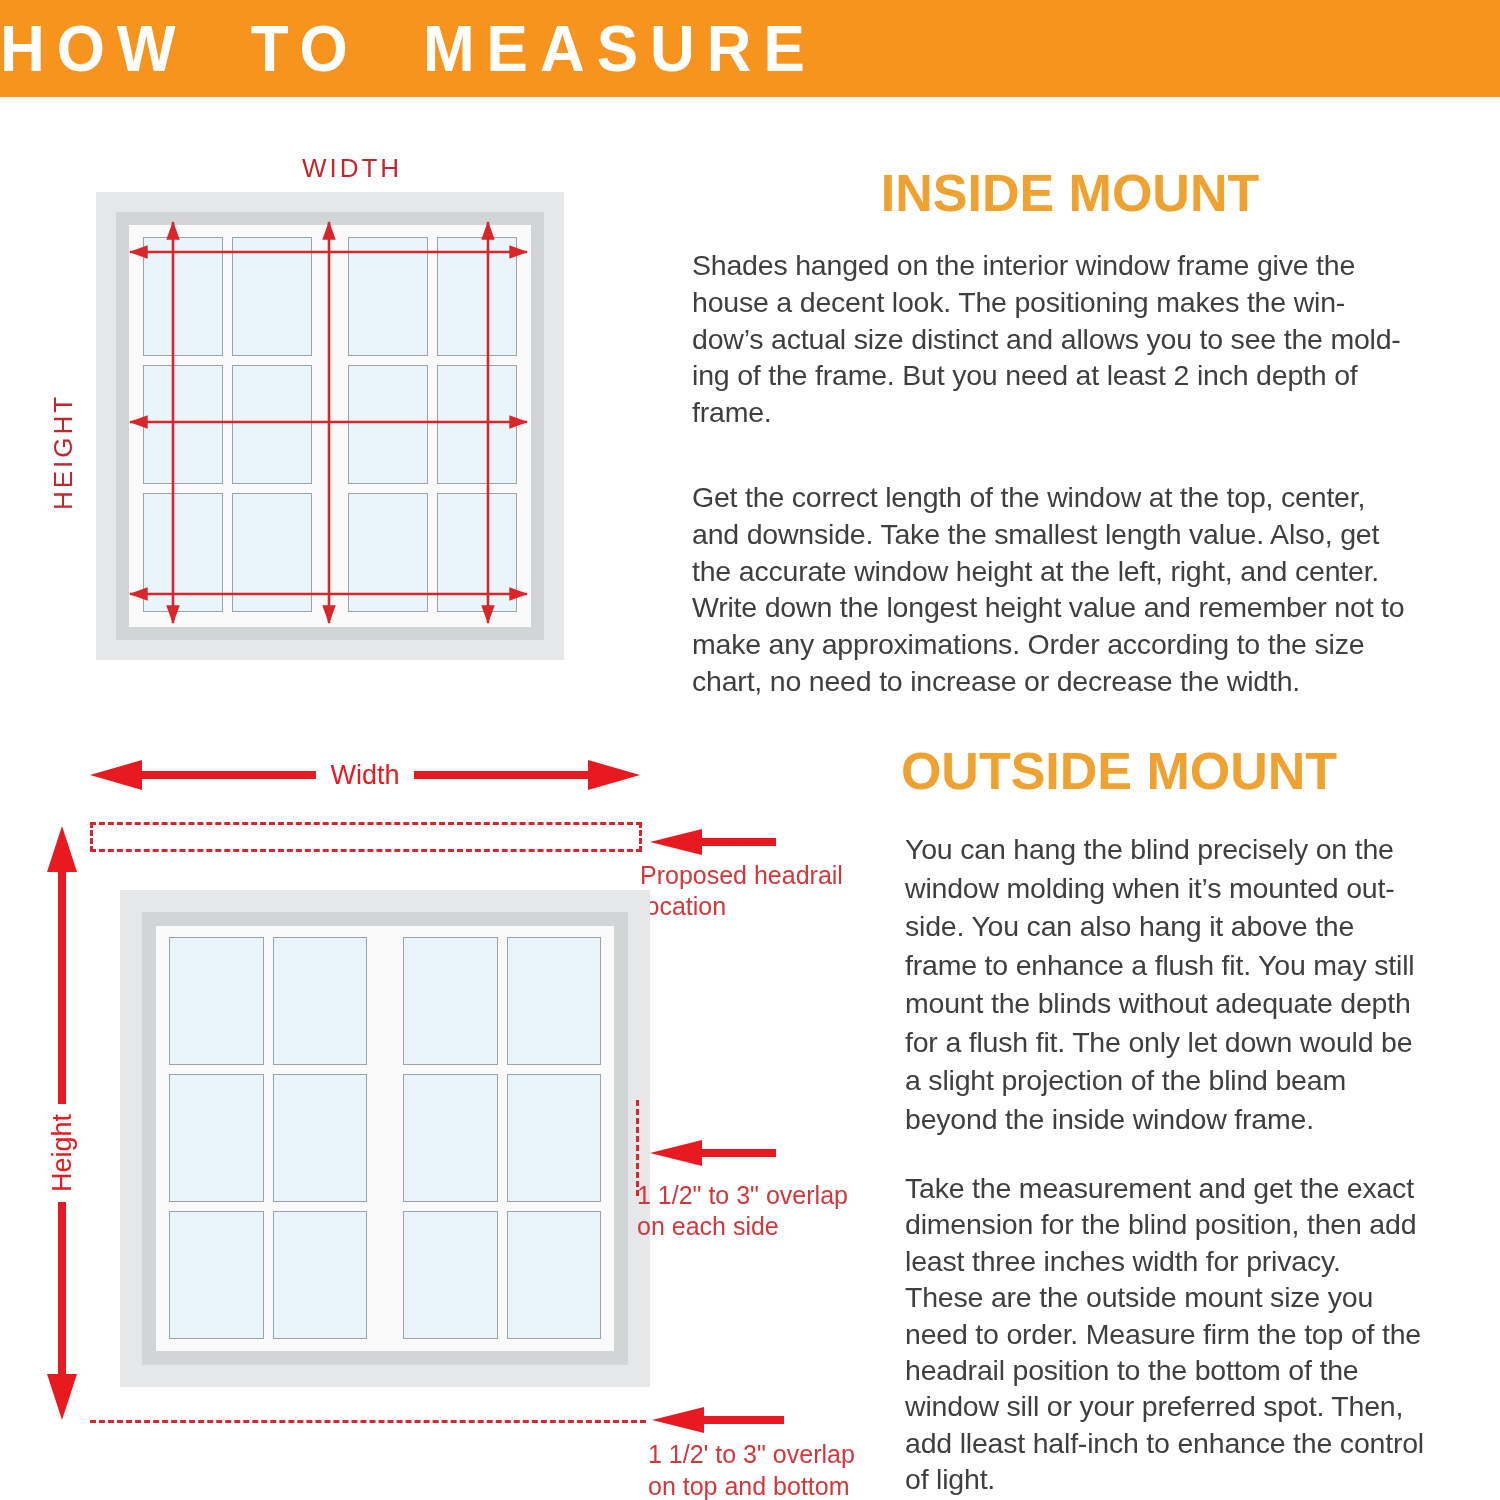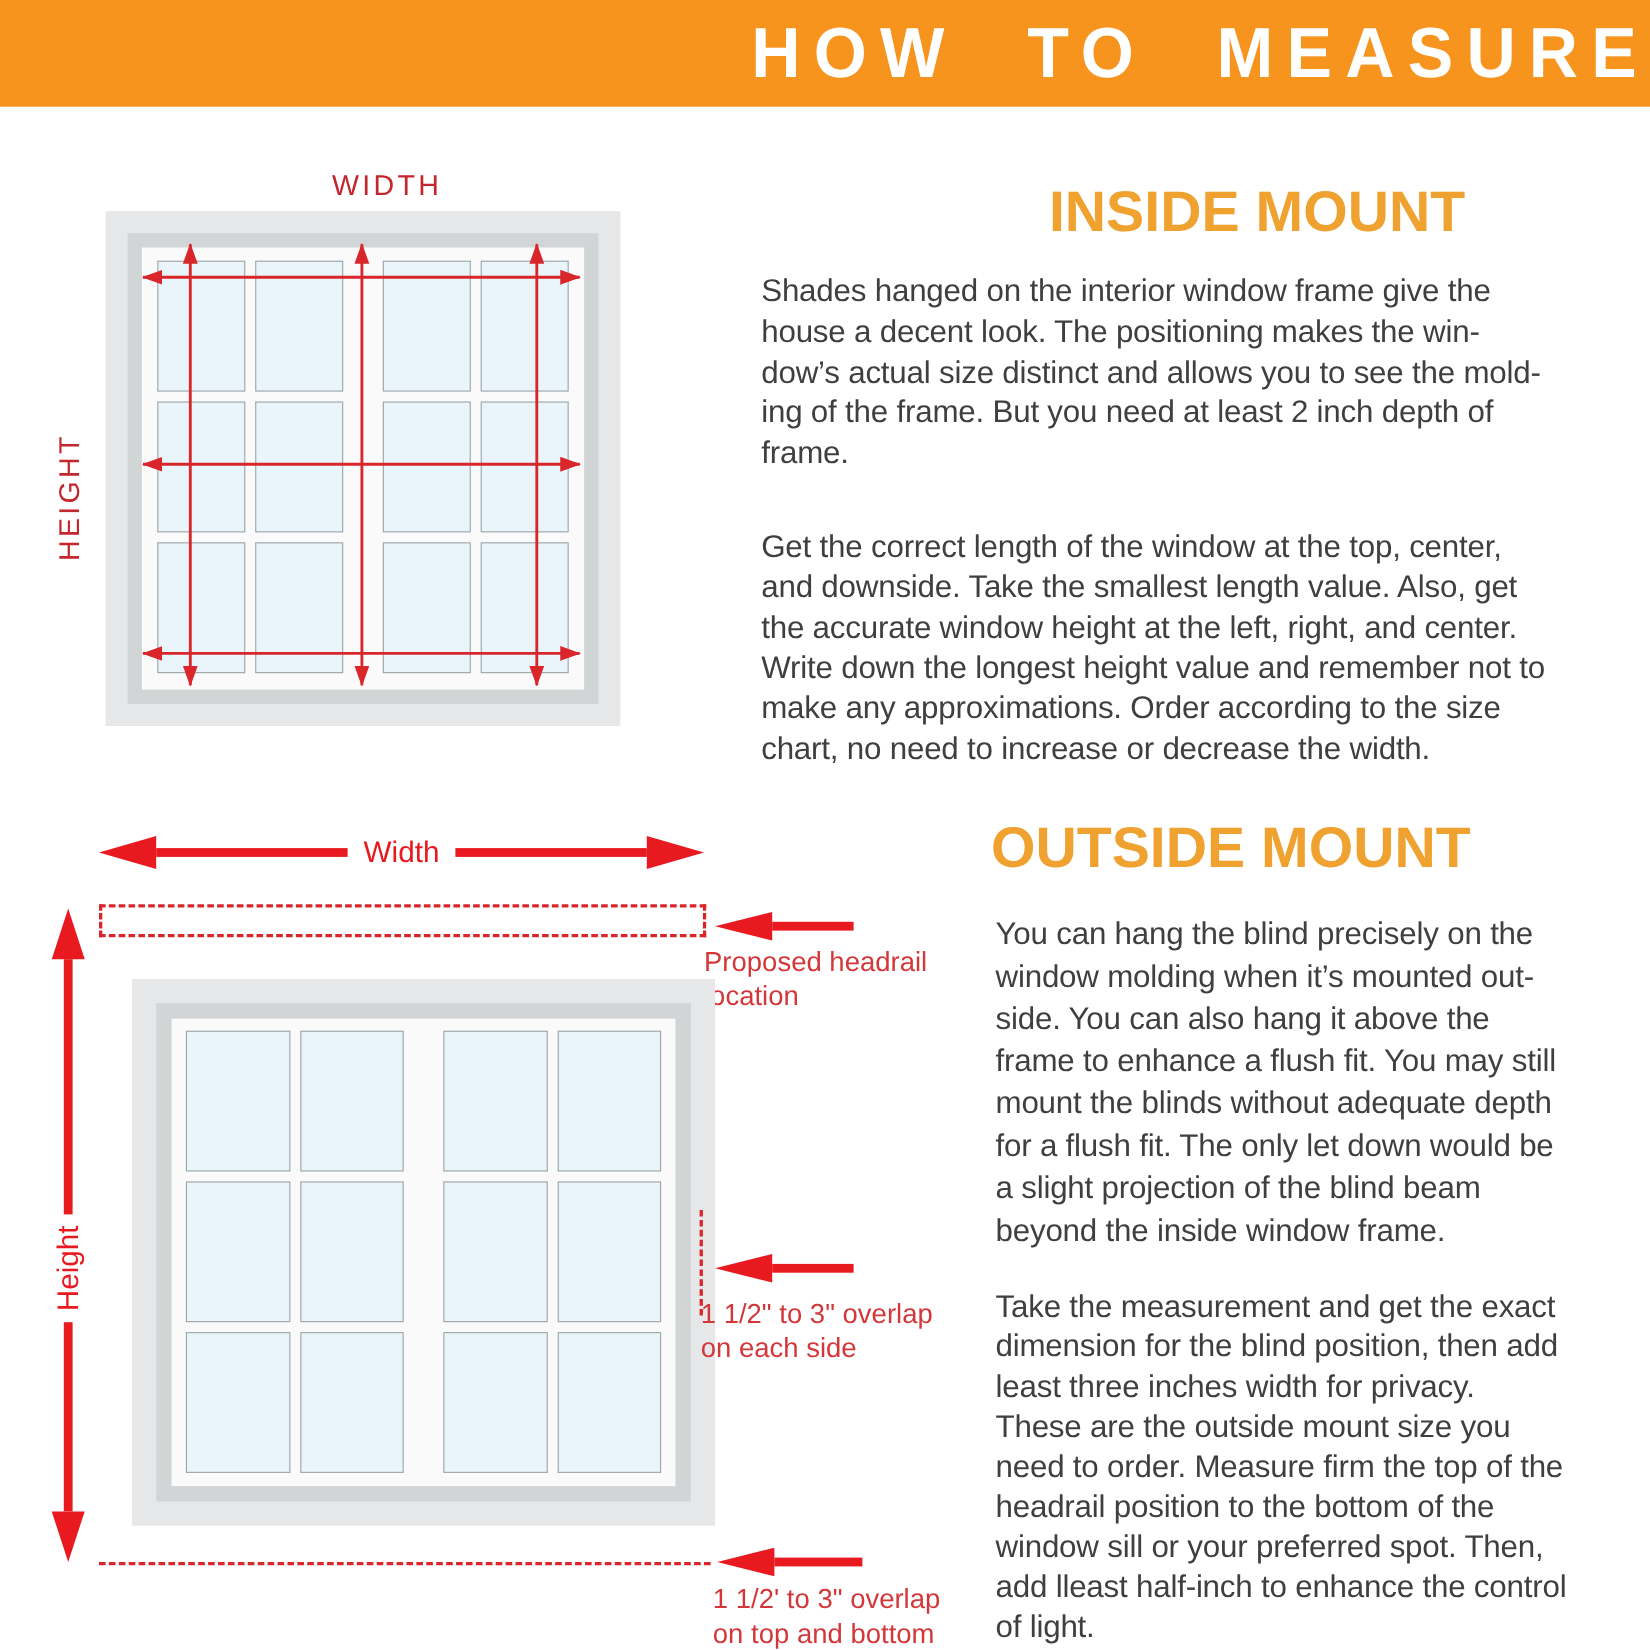--- a/index.html
+++ b/index.html
@@ -7,21 +7,21 @@
     width:1500px;height:1500px;position:relative;overflow:hidden;
     background:#ffffff;
     font-family:"Liberation Sans", sans-serif;
   }
   .abs{position:absolute;}
 
   
   .header{
     left:0;top:0;width:1500px;height:97px;
     background:#F7941E;
-    display:flex;align-items:center;justify-content:flex-end;
+    display:flex;align-items:center;justify-content:flex-start;
   }
   .header h1{
     margin:0;color:#ffffff;font-size:62px;font-weight:bold;
     letter-spacing:12px;word-spacing:34px;white-space:nowrap;
     transform:scaleY(1.04);
   }
 
   
   .caps-label{
     color:#C4262D;font-size:26px;letter-spacing:3px;font-weight:normal;
@@ -212,21 +212,21 @@
 on each side</div>
 
 <div class="abs" id="bottom-dash"></div>
 <div class="abs arrow-row point-arrow" id="bottom-arrow">
   <div class="tri tri-left"></div>
   <div class="shaft-h"></div>
 </div>
 <div class="abs red-note" style="left:648px;top:1438px;line-height:32px;">1 1/2' to 3" overlap
 on top and bottom</div>
 
-<div class="abs mount-heading" style="left:732px;top:163px;width:600px;text-align:right;">INSIDE MOUNT</div>
+<div class="abs mount-heading" style="left:770px;top:163px;width:600px;">INSIDE MOUNT</div>
 
 <div class="abs body-text" id="para1" style="left:692px;top:247px;width:810px;">Shades hanged on the interior window frame give the
 house a decent look. The positioning makes the win-
 dow’s actual size distinct and allows you to see the mold-
 ing of the frame. But you need at least 2 inch depth of
 frame.</div>
 
 <div class="abs body-text" id="para2" style="left:692px;top:479px;width:810px;">Get the correct length of the window at the top, center,
 and downside. Take the smallest length value. Also, get
 the accurate window height at the left, right, and center.

